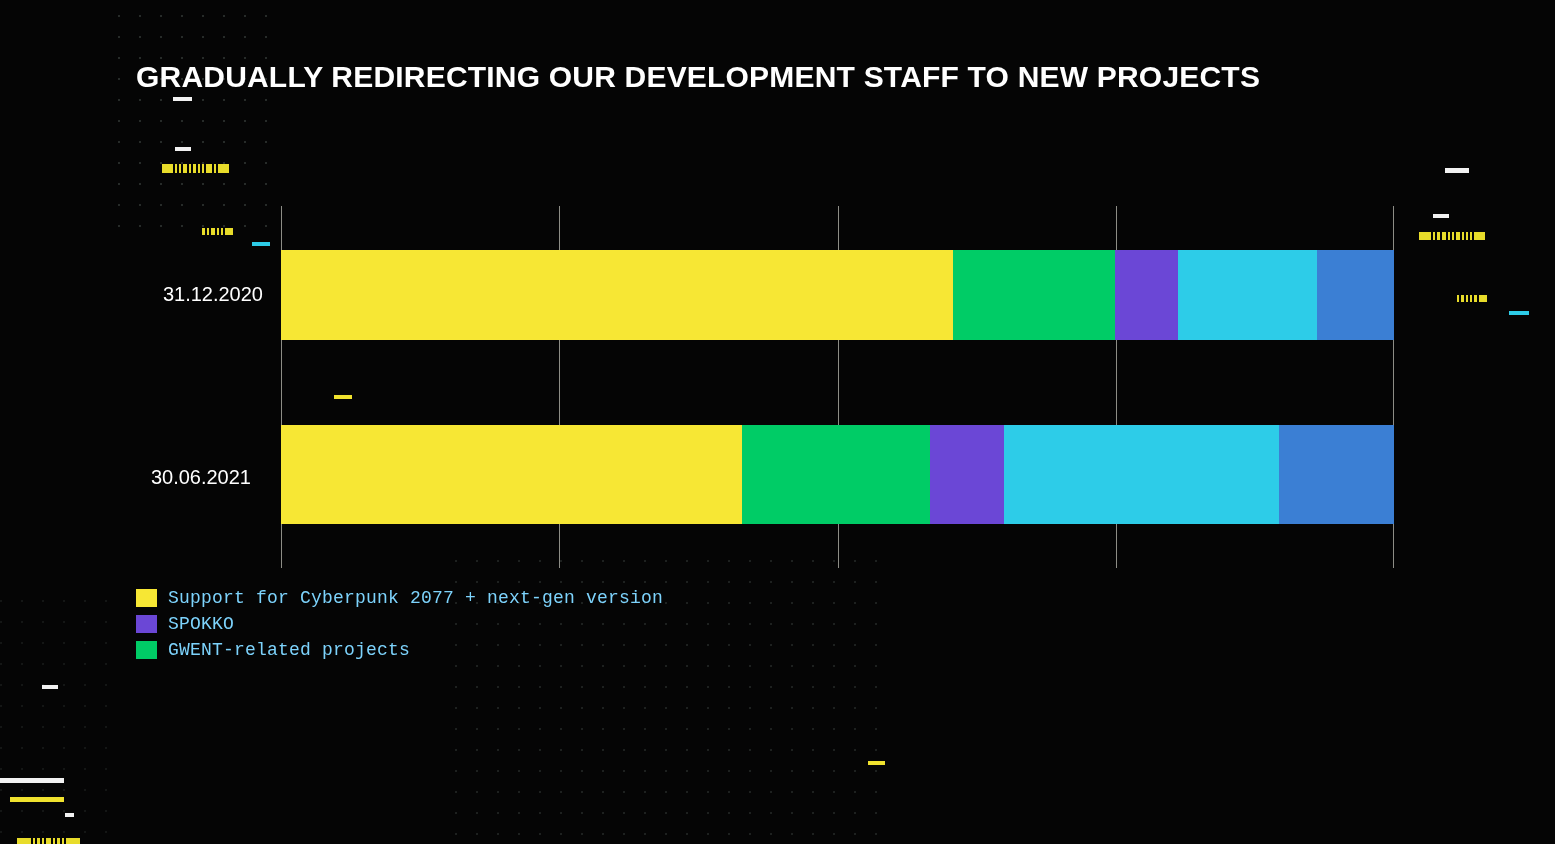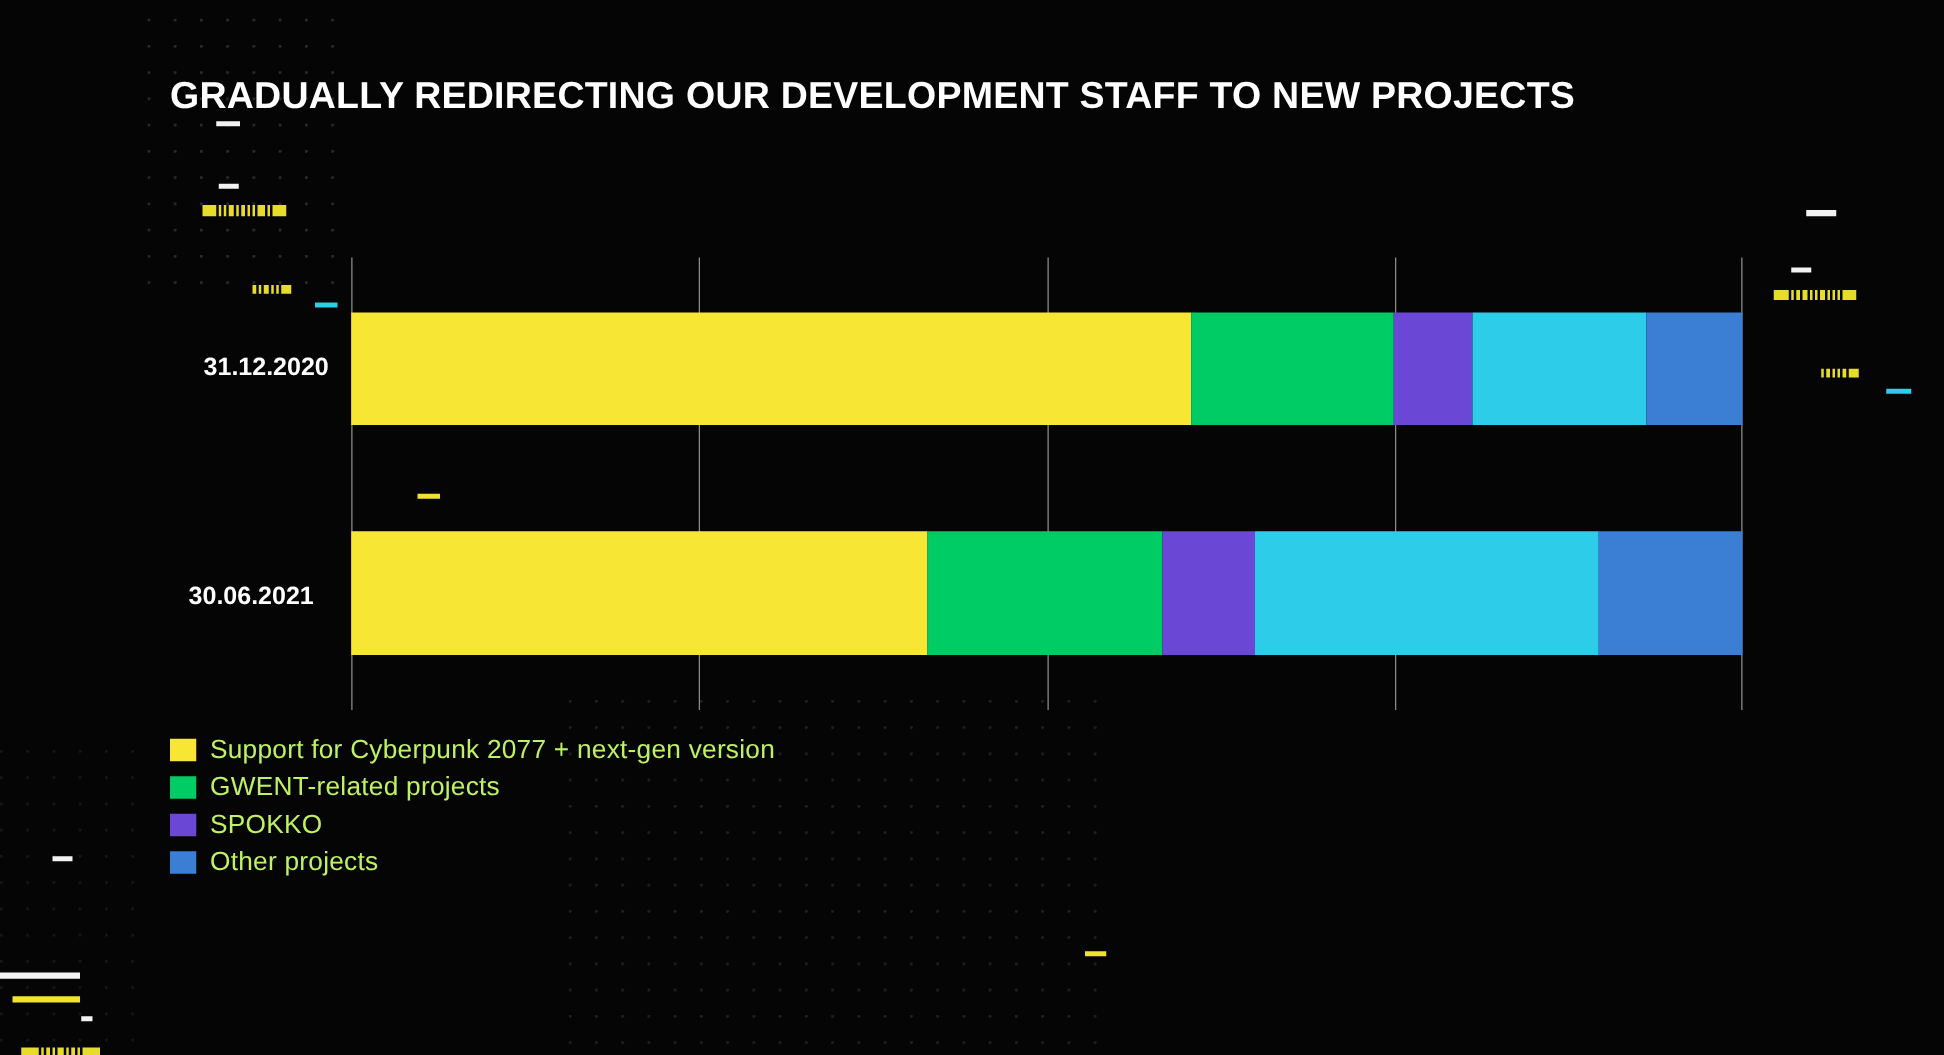--- a/index.html
+++ b/index.html
@@ -69,21 +69,21 @@
     left: 0; width: 100%;
     display: flex;
   }
   #row-2020 { top: 44px; height: 90px; }
   #row-2021 { top: 219px; height: 99px; }
   .seg { height: 100%; }
 
   .row-label {
     position: absolute;
     font-size: 20px;
-    font-weight: 700;
+    font-weight: 400;
     color: #ffffff;
     text-align: right;
     white-space: nowrap;
   }
   #label-2020 { left: 40px; top: 283px; width: 223px; }
   #label-2021 { left: 28px; top: 466px; width: 223px; }
 
   
   #legend { position: absolute; left: 136px; top: 588px; }
   #legend-title {
@@ -91,21 +91,21 @@
     letter-spacing: 0.3px; margin-bottom: 28px;
   }
   .legend-item {
     display: flex; align-items: center;
     margin-bottom: 6px;
   }
   .legend-swatch {
     width: 21px; height: 18px; margin-right: 11px; flex: 0 0 auto;
   }
   .legend-text {
-    font-size: 21px; color: #bef264; letter-spacing: 0.2px; white-space: nowrap;
+    font-size: 18px; color: #7dd3fc; letter-spacing: 0.2px; white-space: nowrap; font-family: Liberation Mono, monospace;
   }
 </style>
 </head>
 <body>
 
 <div class="dots-field" id="dots-topleft"></div>
 <div class="dots-field" id="dots-bottom"></div>
 <div class="dots-field" id="dots-midleft"></div>
 
 <div class="deco deco-w" style="left:173px; top:97px;  width:19px; height:4px;"></div>
@@ -204,25 +204,21 @@
 <div class="row-label" id="label-2020">31.12.2020</div>
 <div class="row-label" id="label-2021">30.06.2021</div>
 
 <div id="legend">
   <div id="legend-items">
       <div class="legend-item">
         <span class="legend-swatch" style="background: rgb(247, 231, 52);"></span>
         <span class="legend-text">Support for Cyberpunk 2077 + next-gen version</span>
       </div>
       <div class="legend-item">
-        <span class="legend-swatch" style="background: rgb(0, 204, 102);"></span>
-        <span class="legend-text">GWENT-related projects</span>
-      </div>
-      <div class="legend-item">
         <span class="legend-swatch" style="background: rgb(107, 71, 214);"></span>
         <span class="legend-text">SPOKKO</span>
       </div>
       <div class="legend-item">
-        <span class="legend-swatch" style="background: rgb(59, 127, 212);"></span>
-        <span class="legend-text">Other projects</span>
+        <span class="legend-swatch" style="background: rgb(0, 204, 102);"></span>
+        <span class="legend-text">GWENT-related projects</span>
       </div>
     </div>
 </div>
 
 </body></html>

